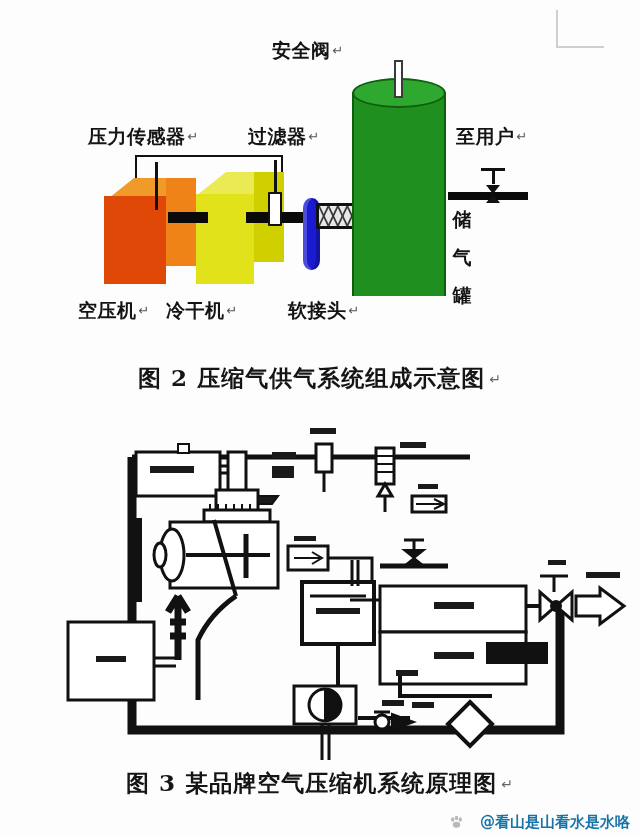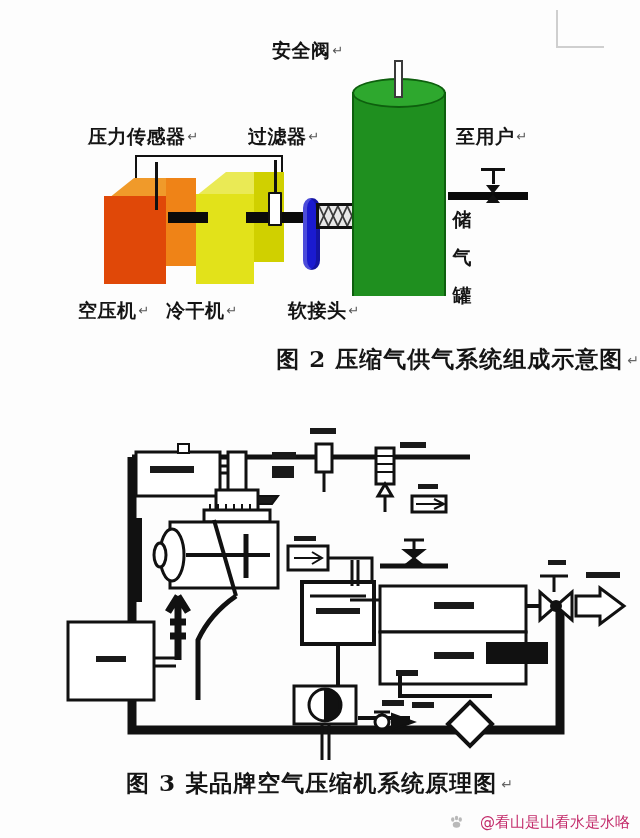--- a/index.html
+++ b/index.html
@@ -185,30 +185,30 @@
     letter-spacing: 1px;
   }
   .caption .pilcrow {
     font-family: "DejaVu Sans", sans-serif;
     font-weight: 400;
     font-size: 14px;
     color: #666;
     margin-left: 4px;
     vertical-align: 2px;
   }
-  .caption2 { top: 344px; text-align: right; }
+  .caption2 { top: 363px; }
   .caption3 { top: 768px; }
 
   
   .watermark {
     position: absolute;
     right: 10px; bottom: 6px;
     display: flex; align-items: center; gap: 16px;
-    font-size: 15px; font-weight: 400;
-    color: #be185d;
+    font-size: 15px; font-weight: 700;
+    color: #0369a1;
     opacity: 0.92;
     white-space: nowrap;
   }
   .watermark .paw { width: 15px; height: 15px; opacity: .75; }
 </style>
 </head>
 <body>
 
 <div class="page">
 

